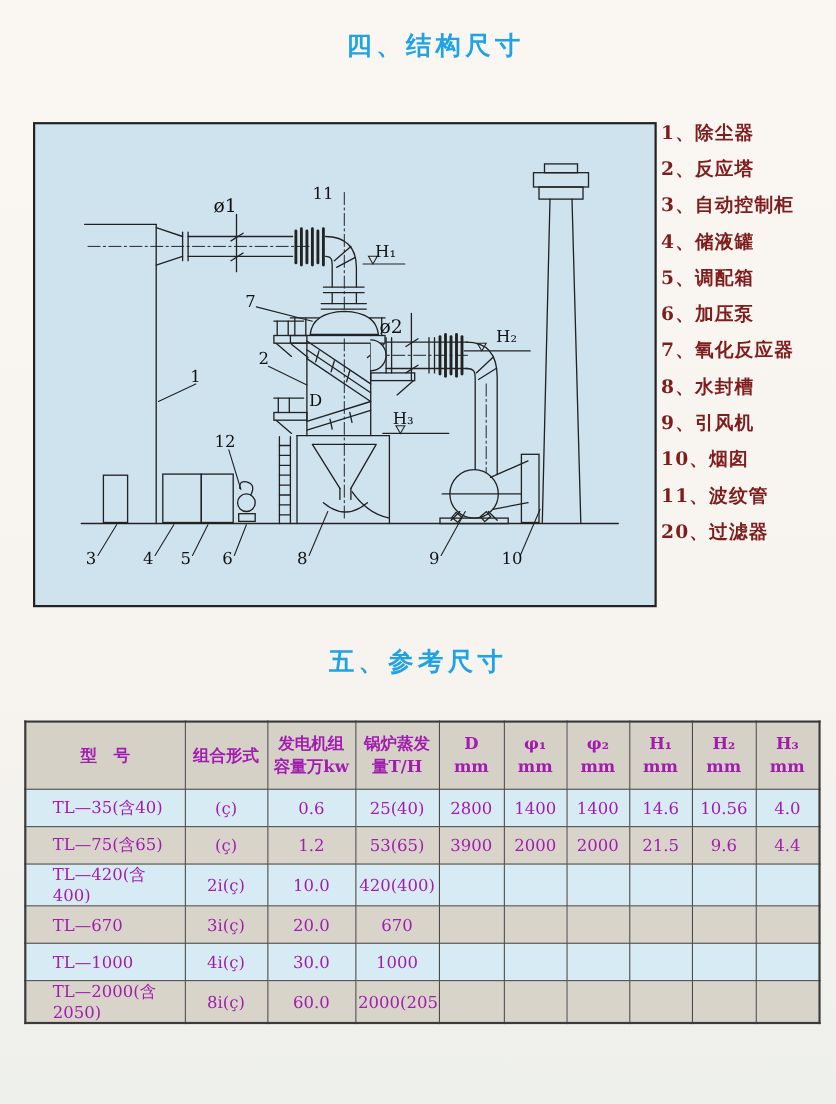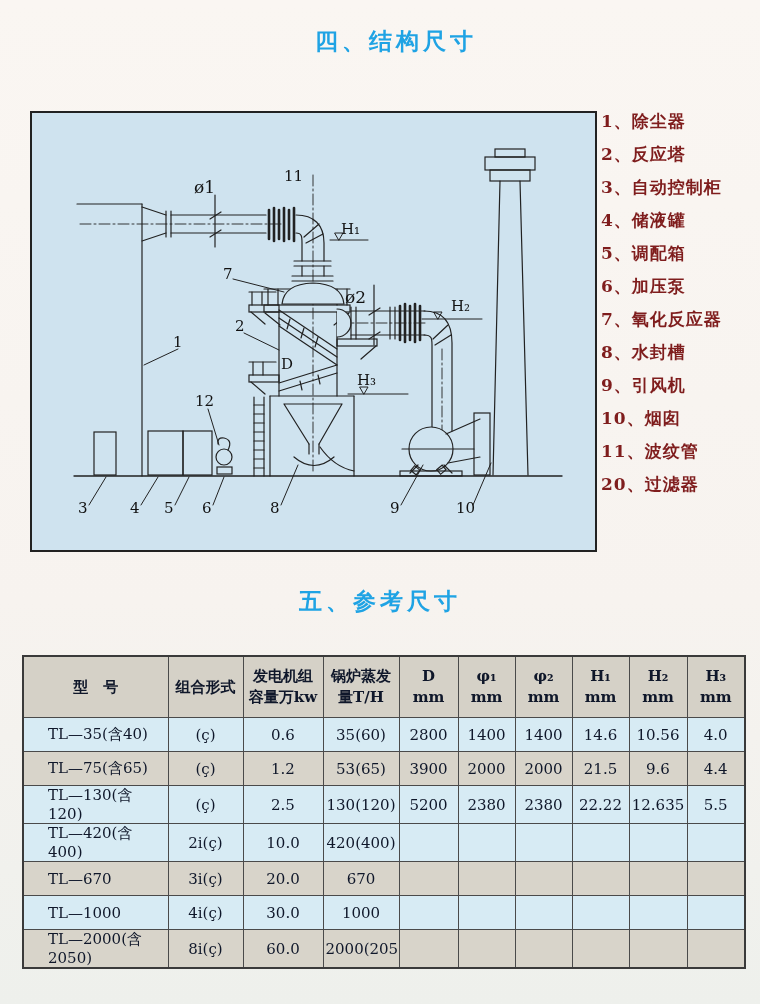--- a/index.html
+++ b/index.html
@@ -28,21 +28,21 @@
   }
   .legend-item{
     font-size:17px;font-weight:600;color:#7f1d1d;
     height:19px;line-height:19px;margin-bottom:14px;white-space:nowrap;
     letter-spacing:1px;
   }
 
   table.ref{
     position:absolute;left:22px;top:655px;width:722px;
     border-collapse:collapse;table-layout:fixed;
-    font-size:15px;color:#0f172a;
+    font-size:15px;color:#a21caf;
     border:2px solid #3a3a3a;
   }
   table.ref th, table.ref td{
     border:1px solid #4a4a4a;text-align:center;vertical-align:middle;
     padding:0 2px;overflow:hidden;
   }
   table.ref thead th{height:60px;background:#d5d1c7;font-weight:600;}
   table.ref td{height:33px;font-weight:500;}
   table.ref td.model{text-align:left;padding-left:24px;}
   tr.row-blue td{background:#d7ebf4;}
@@ -337,53 +337,41 @@
           <span class="hl1">H₃</span>
           <span class="hl2">mm</span>
         </th>
     </tr>
   </thead>
   <tbody>
     <tr class="row-blue">
       <td class="model">TL—35(含40)</td>
       <td>(ç)</td>
       <td>0.6</td>
-      <td>35(60)</td>
+      <td>25(40)</td>
       <td>2800</td>
       <td>1400</td>
       <td>1400</td>
       <td>14.6</td>
       <td>10.56</td>
       <td>4.0</td>
     </tr>
     <tr class="row-tan">
       <td class="model">TL—75(含65)</td>
       <td>(ç)</td>
       <td>1.2</td>
       <td>53(65)</td>
       <td>3900</td>
       <td>2000</td>
       <td>2000</td>
       <td>21.5</td>
       <td>9.6</td>
       <td>4.4</td>
     </tr>
     <tr class="row-blue">
-      <td class="model">TL—130(含120)</td>
-      <td>(ç)</td>
-      <td>2.5</td>
-      <td>130(120)</td>
-      <td>5200</td>
-      <td>2380</td>
-      <td>2380</td>
-      <td>22.22</td>
-      <td>12.635</td>
-      <td>5.5</td>
-    </tr>
-    <tr class="row-blue">
       <td class="model">TL—420(含400)</td>
       <td>2i(ç)</td>
       <td>10.0</td>
       <td>420(400)</td>
       <td></td>
       <td></td>
       <td></td>
       <td></td>
       <td></td>
       <td></td>

